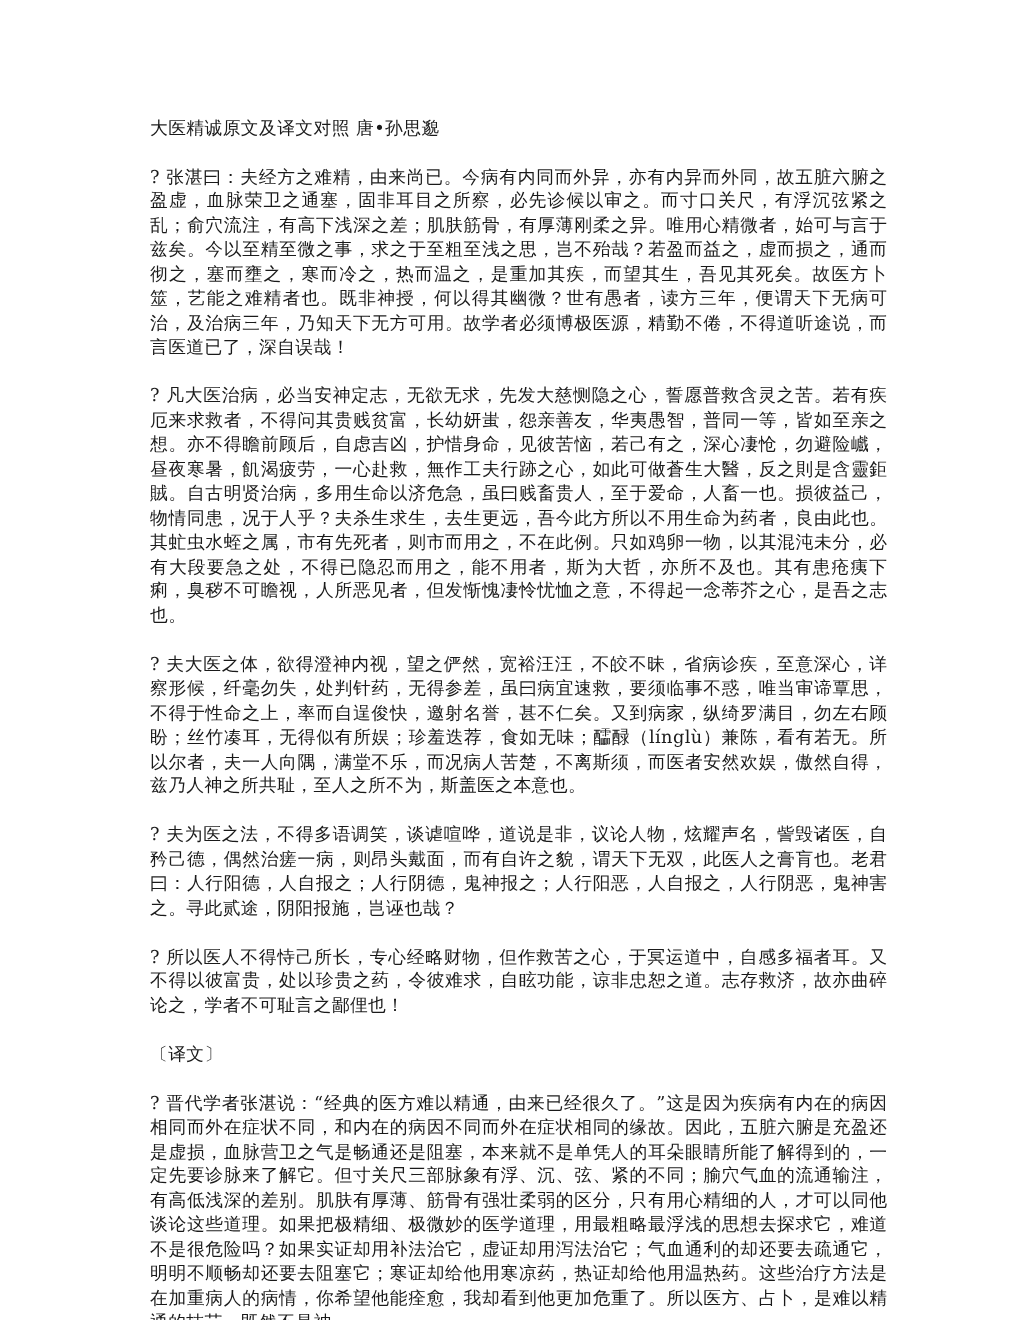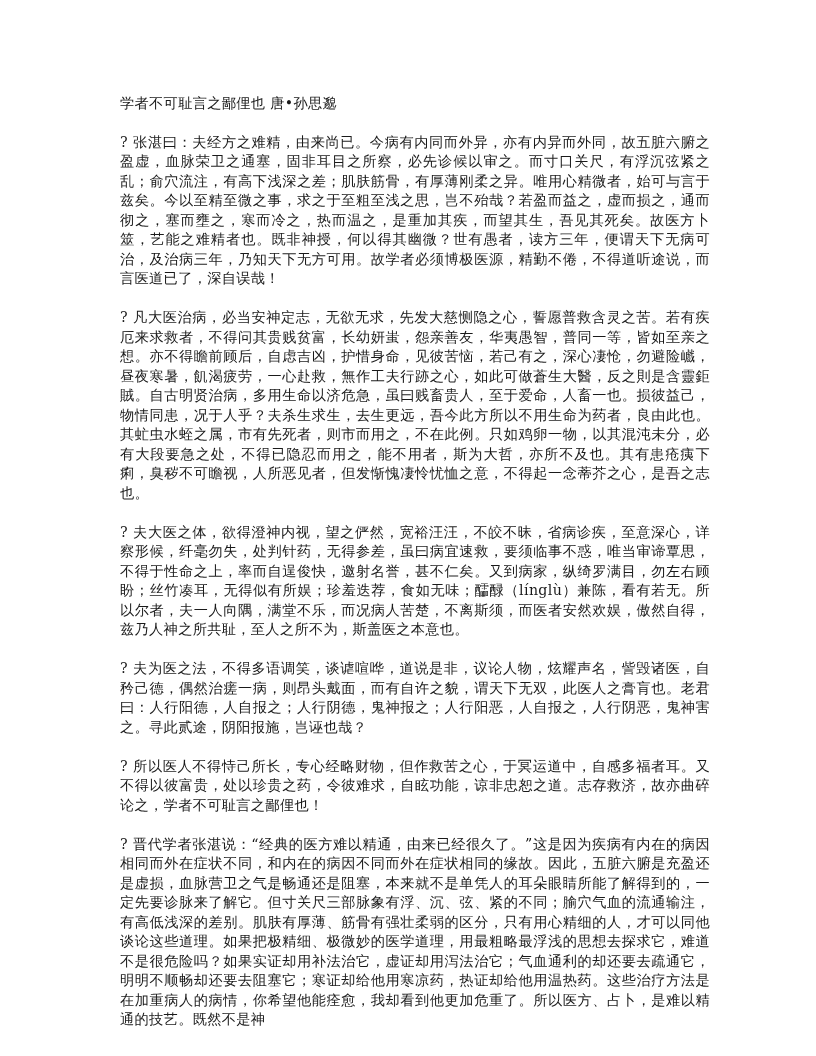--- a/index.html
+++ b/index.html
@@ -11,23 +11,24 @@
       text-align: justify; letter-spacing: 0.35px;
     }
     .title { margin: 0 0 19px 0; }
     .para { margin: 0 0 19.5px 0; }
     .section-label { margin: 0 0 19.5px 0; }
   </style>
 </head>
 <body>
 
 <div class="page">
-  <div class="title">学者不可耻言之鄙俚也 唐•孙思邈</div>
+  <div class="title">大医精诚原文及译文对照 唐•孙思邈</div>
 
   <p class="para">? 张湛曰：夫经方之难精，由来尚已。今病有内同而外异，亦有内异而外同，故五脏六腑之盈虚，血脉荣卫之通塞，固非耳目之所察，必先诊候以审之。而寸口关尺，有浮沉弦紧之乱；俞穴流注，有高下浅深之差；肌肤筋骨，有厚薄刚柔之异。唯用心精微者，始可与言于兹矣。今以至精至微之事，求之于至粗至浅之思，岂不殆哉？若盈而益之，虚而损之，通而彻之，塞而壅之，寒而冷之，热而温之，是重加其疾，而望其生，吾见其死矣。故医方卜筮，艺能之难精者也。既非神授，何以得其幽微？世有愚者，读方三年，便谓天下无病可治，及治病三年，乃知天下无方可用。故学者必须博极医源，精勤不倦，不得道听途说，而言医道已了，深自误哉！</p>
   <p class="para">? 凡大医治病，必当安神定志，无欲无求，先发大慈恻隐之心，誓愿普救含灵之苦。若有疾厄来求救者，不得问其贵贱贫富，长幼妍蚩，怨亲善友，华夷愚智，普同一等，皆如至亲之想。亦不得瞻前顾后，自虑吉凶，护惜身命，见彼苦恼，若己有之，深心凄怆，勿避险巇，昼夜寒暑，飢渴疲劳，一心赴救，無作工夫行跡之心，如此可做蒼生大醫，反之則是含靈鉅賊。自古明贤治病，多用生命以济危急，虽曰贱畜贵人，至于爱命，人畜一也。损彼益己，物情同患，况于人乎？夫杀生求生，去生更远，吾今此方所以不用生命为药者，良由此也。其虻虫水蛭之属，市有先死者，则市而用之，不在此例。只如鸡卵一物，以其混沌未分，必有大段要急之处，不得已隐忍而用之，能不用者，斯为大哲，亦所不及也。其有患疮痍下痢，臭秽不可瞻视，人所恶见者，但发惭愧凄怜忧恤之意，不得起一念蒂芥之心，是吾之志也。</p>
   <p class="para">? 夫大医之体，欲得澄神内视，望之俨然，宽裕汪汪，不皎不昧，省病诊疾，至意深心，详察形候，纤毫勿失，处判针药，无得参差，虽曰病宜速救，要须临事不惑，唯当审谛覃思，不得于性命之上，率而自逞俊快，邀射名誉，甚不仁矣。又到病家，纵绮罗满目，勿左右顾盼；丝竹凑耳，无得似有所娱；珍羞迭荐，食如无味；醽醁（línglù）兼陈，看有若无。所以尔者，夫一人向隅，满堂不乐，而况病人苦楚，不离斯须，而医者安然欢娱，傲然自得，兹乃人神之所共耻，至人之所不为，斯盖医之本意也。</p>
   <p class="para">? 夫为医之法，不得多语调笑，谈谑喧哗，道说是非，议论人物，炫耀声名，訾毁诸医，自矜己德，偶然治瘥一病，则昂头戴面，而有自许之貌，谓天下无双，此医人之膏肓也。老君曰：人行阳德，人自报之；人行阴德，鬼神报之；人行阳恶，人自报之，人行阴恶，鬼神害之。寻此贰途，阴阳报施，岂诬也哉？</p>
   <p class="para">? 所以医人不得恃己所长，专心经略财物，但作救苦之心，于冥运道中，自感多福者耳。又不得以彼富贵，处以珍贵之药，令彼难求，自眩功能，谅非忠恕之道。志存救济，故亦曲碎论之，学者不可耻言之鄙俚也！</p>
 
+  <div class="section-label">〔译文〕</div>
 
   <p class="para">? 晋代学者张湛说：“经典的医方难以精通，由来已经很久了。”这是因为疾病有内在的病因相同而外在症状不同，和内在的病因不同而外在症状相同的缘故。因此，五脏六腑是充盈还是虚损，血脉营卫之气是畅通还是阻塞，本来就不是单凭人的耳朵眼睛所能了解得到的，一定先要诊脉来了解它。但寸关尺三部脉象有浮、沉、弦、紧的不同；腧穴气血的流通输注，有高低浅深的差别。肌肤有厚薄、筋骨有强壮柔弱的区分，只有用心精细的人，才可以同他谈论这些道理。如果把极精细、极微妙的医学道理，用最粗略最浮浅的思想去探求它，难道不是很危险吗？如果实证却用补法治它，虚证却用泻法治它；气血通利的却还要去疏通它，明明不顺畅却还要去阻塞它；寒证却给他用寒凉药，热证却给他用温热药。这些治疗方法是在加重病人的病情，你希望他能痊愈，我却看到他更加危重了。所以医方、占卜，是难以精通的技艺。既然不是神</p>
 </div>
 
 </body></html>

